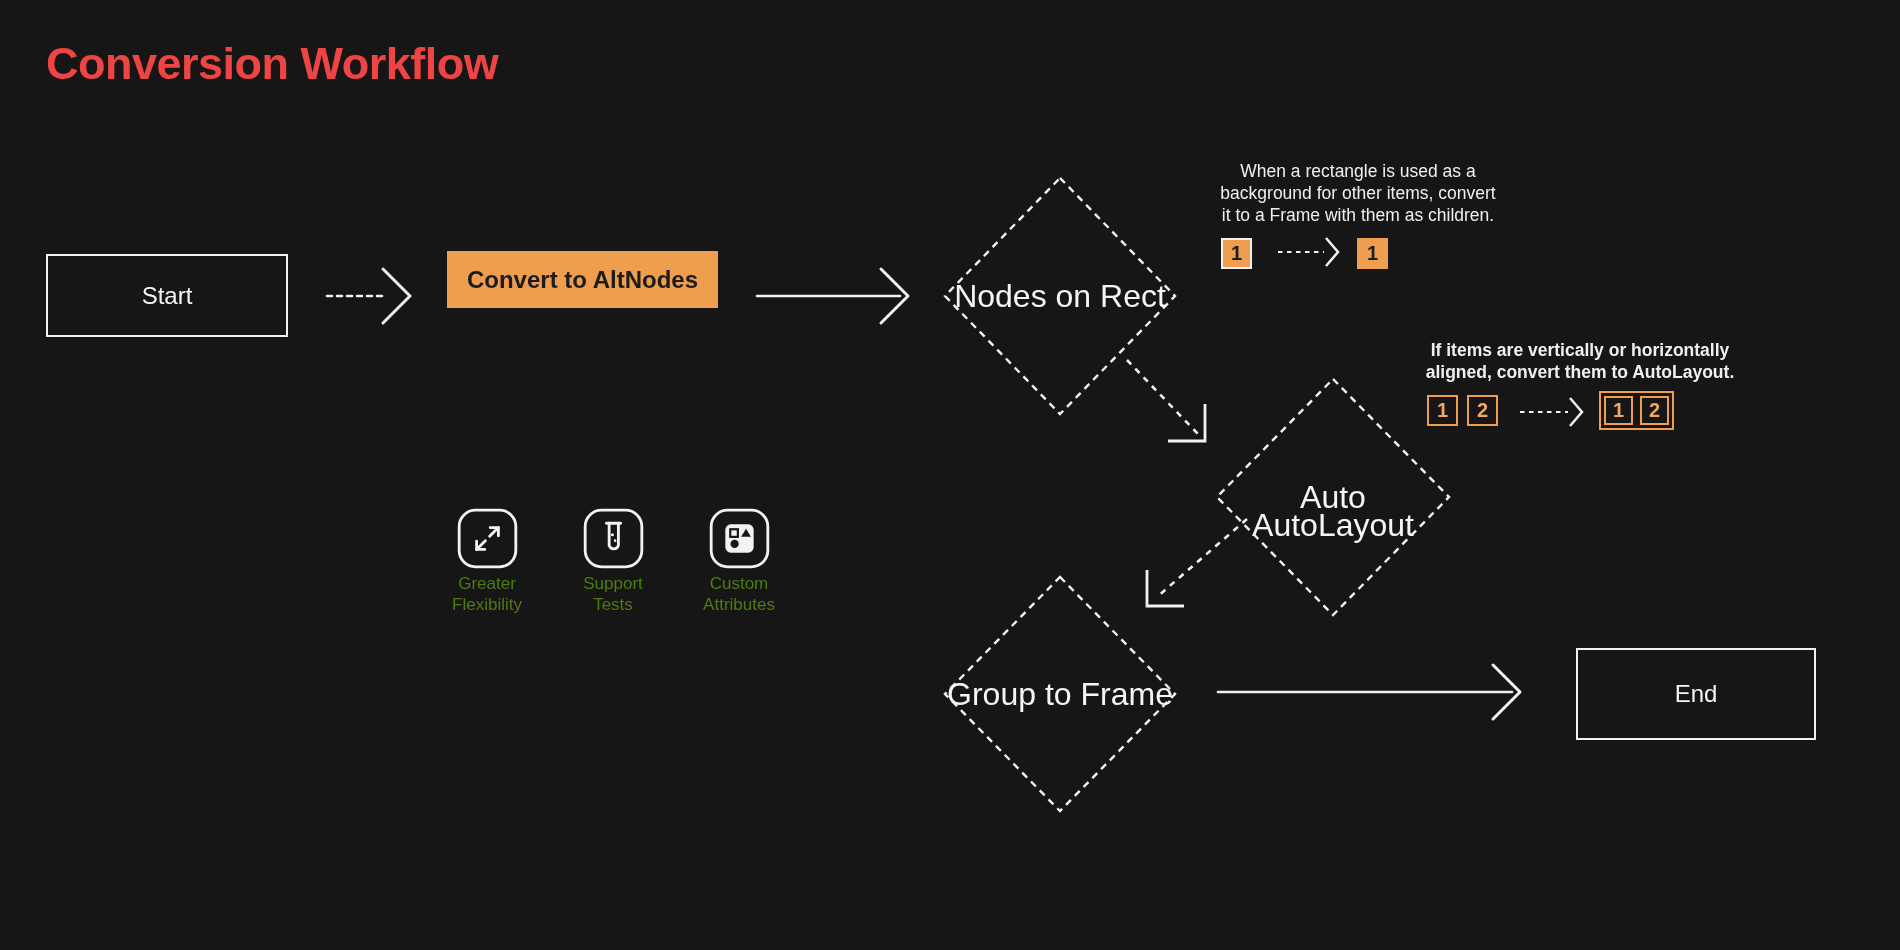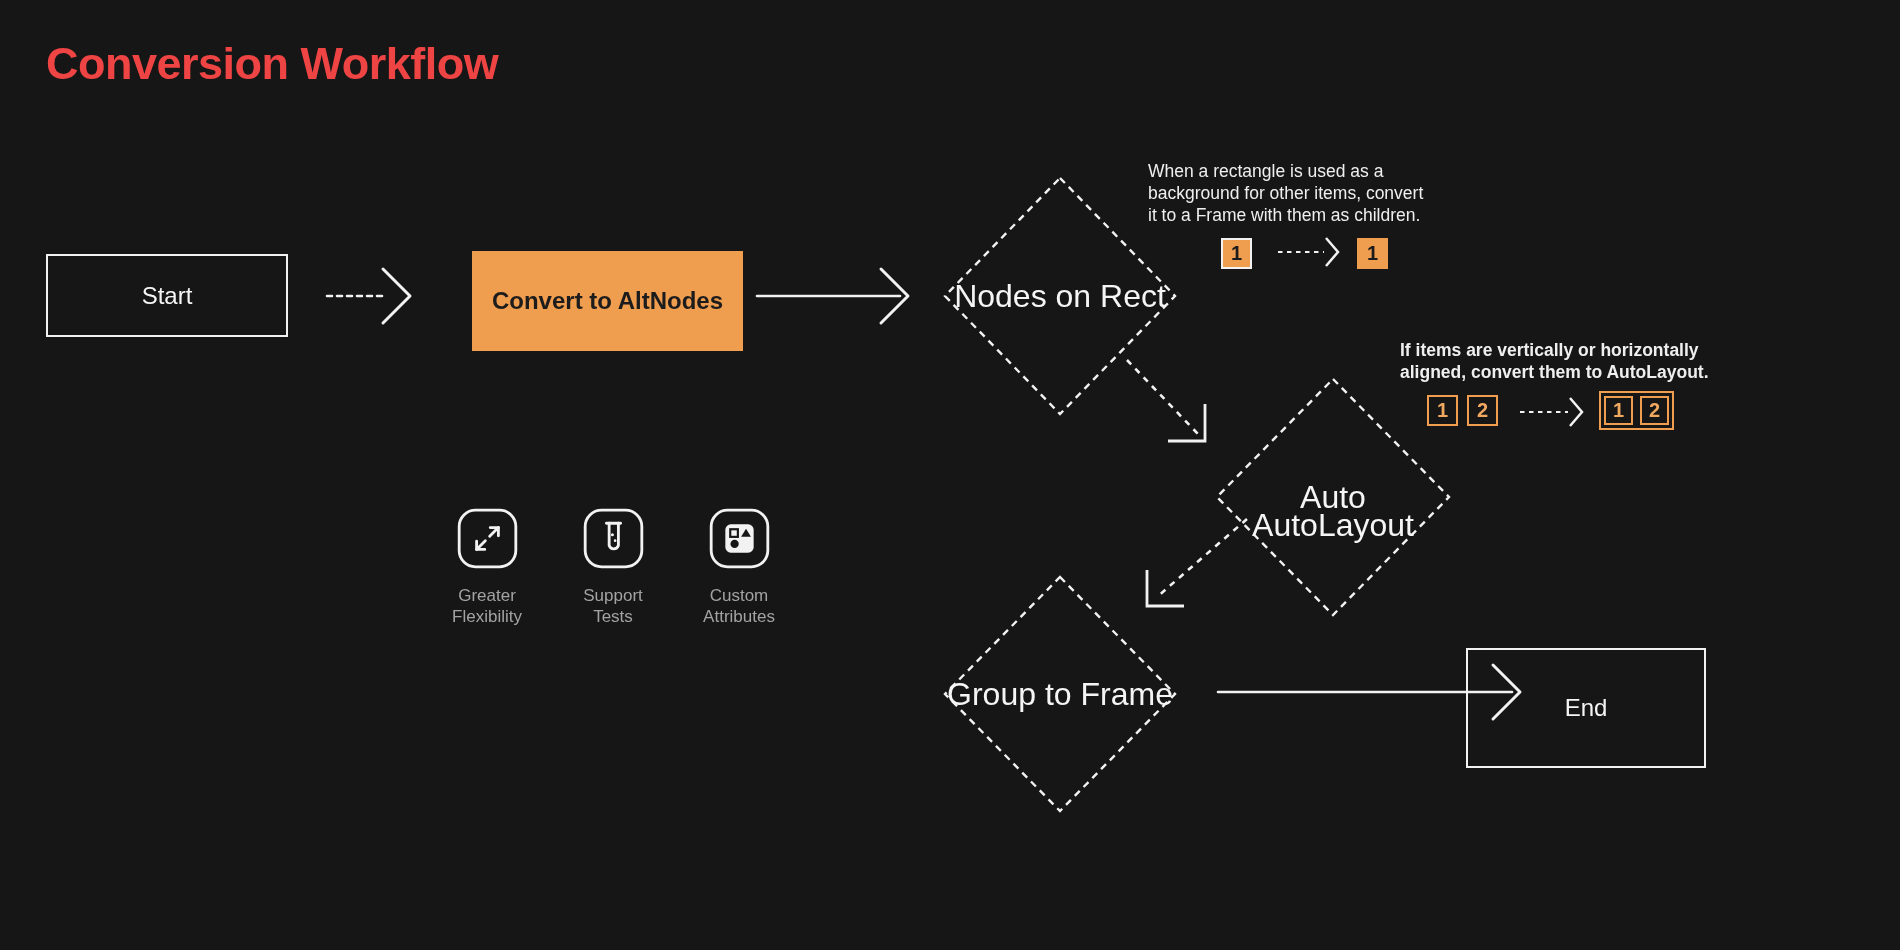--- a/index.html
+++ b/index.html
@@ -14,43 +14,44 @@
     position:absolute;left:46px;top:38px;margin:0;
     font-size:45px;font-weight:800;letter-spacing:-0.5px;color:#ef4444;
   }
   .rect-node{
     position:absolute;display:flex;align-items:center;justify-content:center;
     box-sizing:border-box;font-size:24px;color:#F5F5F5;
   }
   .rect-node.outline{border:2.5px solid #F2F2F2;background:transparent;}
   .rect-node.fill-orange{background:#EF9D4E;color:#1C1C1C;font-weight:600;}
   .node-start{left:46px;top:254px;width:242px;height:83px;}
-  .node-convert{left:472px;top:251px;width:271px;height:100px;}
-  .node-end{left:1466px;top:648px;width:240px;height:120px;}
+  .node-convert{left:447px;top:251px;width:271px;height:57px;}
+  .node-end{left:1576px;top:648px;width:240px;height:92px;}
   .diamond-label{
     position:absolute;width:230px;text-align:center;
     font-size:32px;color:#F5F5F5;line-height:28px;
   }
   .lbl-nodes-on-rect{left:945px;top:282px;}
   .lbl-auto-autolayout{left:1218px;top:483px;}
   .lbl-group-to-frame{left:945px;top:680px;}
   .note{
     position:absolute;font-size:17.5px;line-height:22px;color:#EFEFEF;
     white-space:pre-line;
+    text-align:center;
   }
   .note-altnodes{left:448px;top:352px;width:300px;}
   .note-rect{left:1148px;top:160px;width:420px;}
   .note-autolayout{left:1400px;top:339px;width:360px;font-weight:bold;}
   .note-group{left:1130px;top:771px;width:320px;}
   .features{position:absolute;left:440px;top:508px;display:flex;gap:32px;}
   .feature{display:flex;flex-direction:column;align-items:center;width:94px;}
   .feature-icon{width:61px;height:61px;}
   .feature-label{
-    margin-top:16px;font-size:17px;line-height:21px;text-align:center;
-    color:#a3a3a3;white-space:pre-line;
+    margin-top:4px;font-size:17px;line-height:21px;text-align:center;
+    color:#4d7c0f;white-space:pre-line;
   }
   .mini-box{
     position:absolute;width:31px;height:31px;box-sizing:border-box;
     display:flex;align-items:center;justify-content:center;
     font-size:20px;font-weight:700;
   }
   .mini-filled{background:#EF9D4E;color:#1C1C1C;}
   .mini-white-border{border:2px solid #F2F2F2;}
   .mini-outlined{
     background:transparent;border:2.5px solid #EF9D4E;color:#F1A95F;

